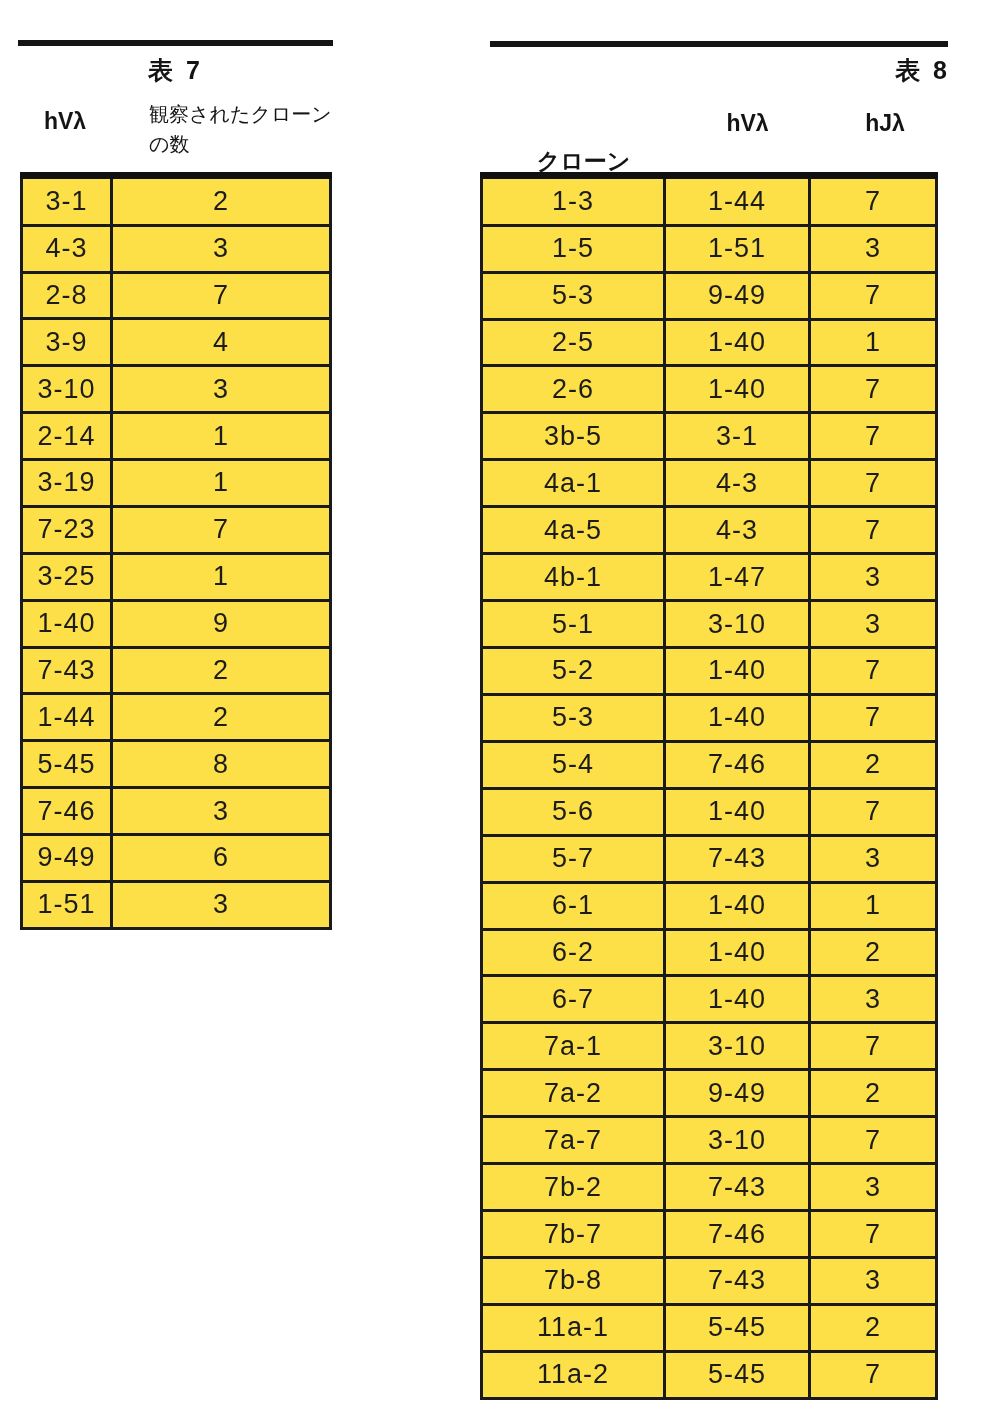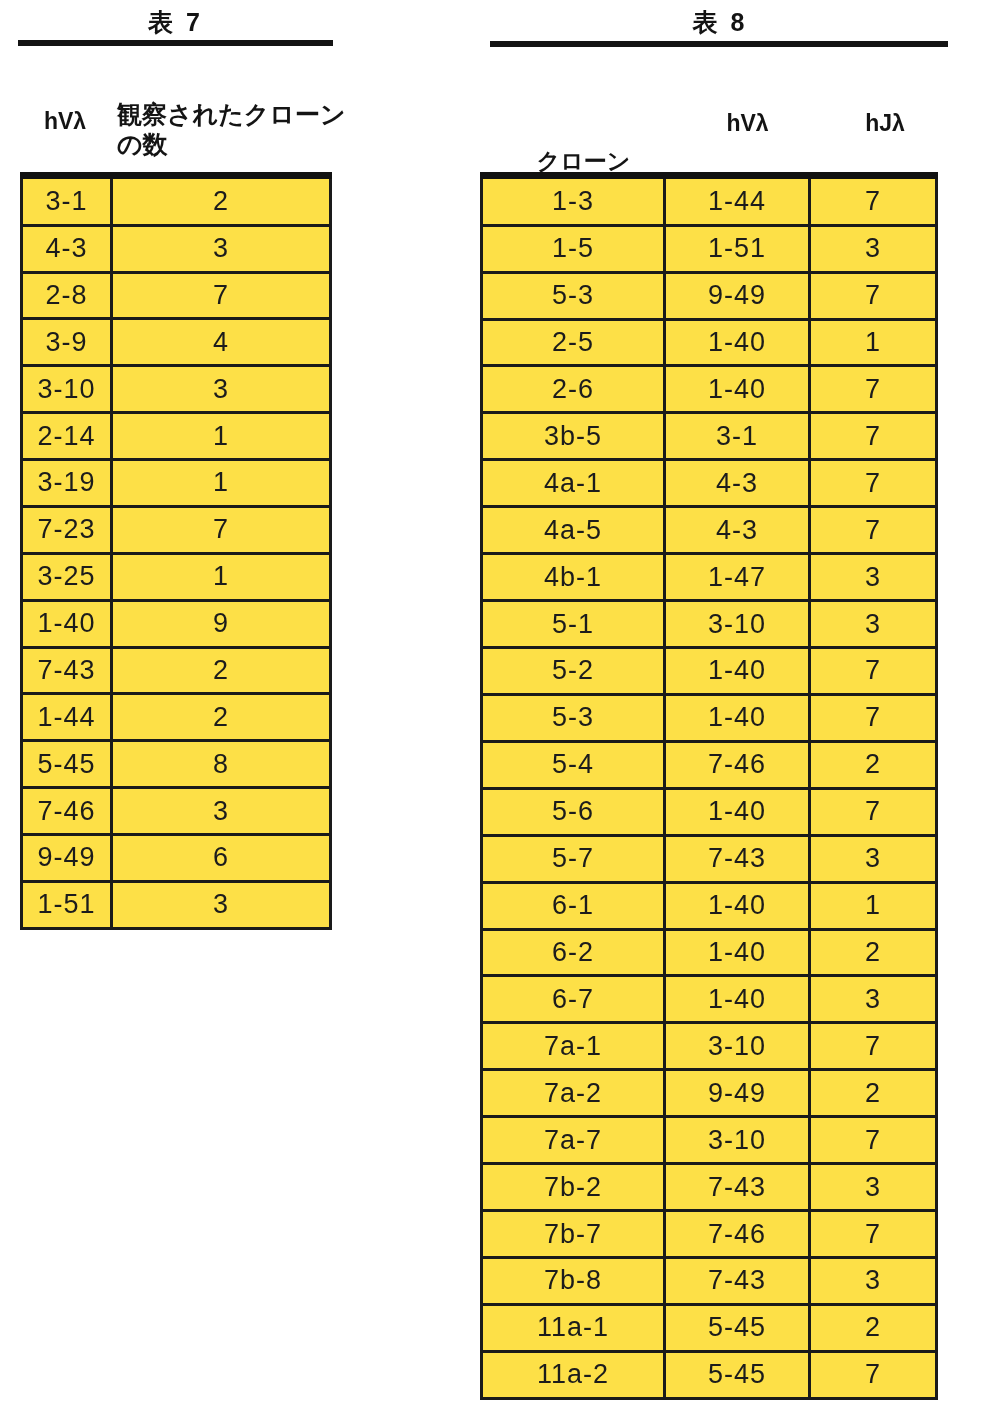--- a/index.html
+++ b/index.html
@@ -12,20 +12,21 @@
     overflow:hidden;
   }
 
   .tbl-title{
     position:absolute;
     text-align:center;
     font-size:25px;
     font-weight:bold;
     letter-spacing:3px;
     color:#141414;
+    margin-top:48px;
   }
   .rule{
     position:absolute;
     height:6px;
     background:#141414;
   }
   .hdr{
     position:absolute;
     font-weight:bold;
     font-size:23px;
@@ -49,25 +50,26 @@
     padding:0;
     letter-spacing:1px;
   }
   table.grid{
     border:3px solid #1a1a1a;
     border-top:7px solid #111111;
   }
   
   .hdr2{
     position:absolute;
-    font-weight:bold;
-    font-size:25px;
+    font-weight:normal;
+    font-size:20px;
     line-height:30px;
     color:#141414;
     white-space:nowrap;
+    margin-left:32px;
   }
 </style>
 </head>
 <body>
 
 <div class="tbl-title" style="left:18px; top:6px; width:315px;">表 7</div>
 
 <div class="rule" style="left:18px; top:40px; width:315px;"></div>
 
 <div class="hdr center" style="left:20px; top:108px; width:90px;">hVλ</div>
@@ -143,21 +145,21 @@
         <td>9-49</td>
         <td>6</td>
       </tr>
       <tr>
         <td>1-51</td>
         <td>3</td>
       </tr>
     </tbody>
 </table>
 
-<div class="tbl-title" style="left:490px; top:6px; width:460px;">表 8</div>
+<div class="tbl-title" style="left:490px; top:6px; width:460px;text-align:right;">表 8</div>
 
 <div class="rule" style="left:490px; top:41px; width:458px;"></div>
 
 <div class="hdr center" style="left:492px; top:110px; width:183px;margin-top:36px;">クローン</div>
 <div class="hdr center" style="left:675px; top:110px; width:145px;">hVλ</div>
 <div class="hdr center" style="left:820px; top:110px; width:130px;">hJλ</div>
 
 <table class="grid" style="left:480px; top:172px; width:458px; height:1228px;">
   <colgroup>
       <col style="width:183px">

